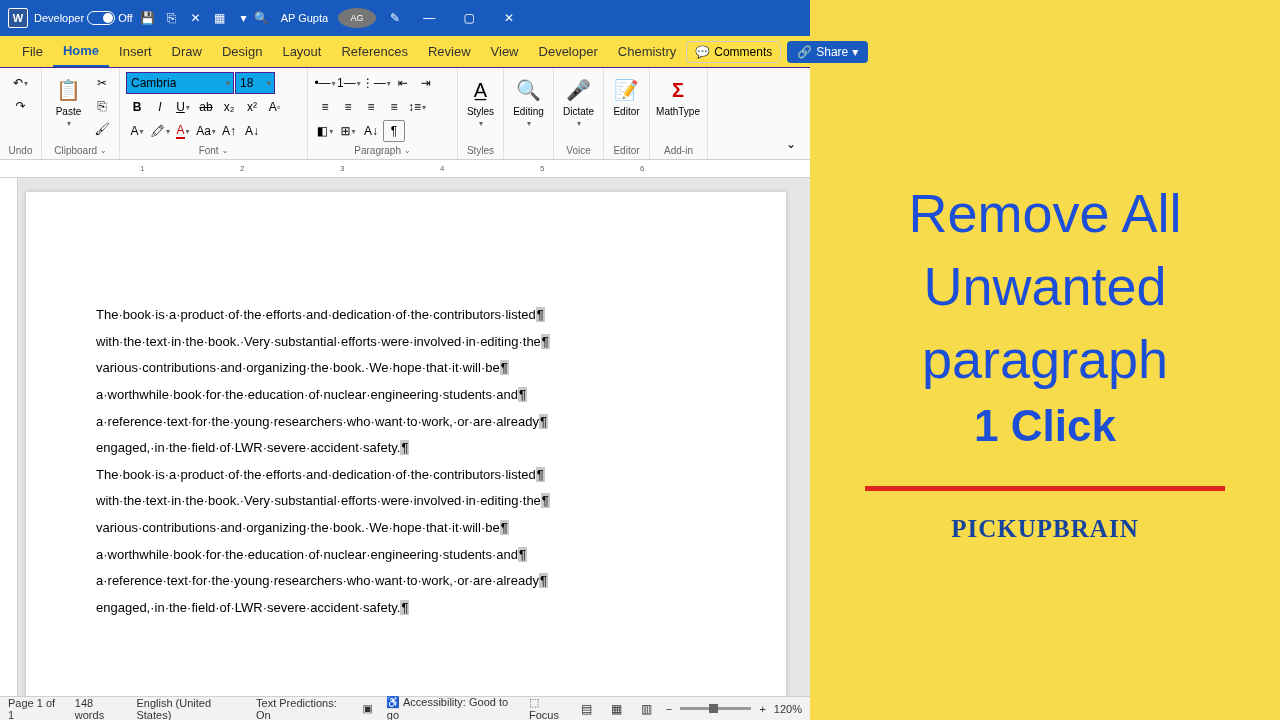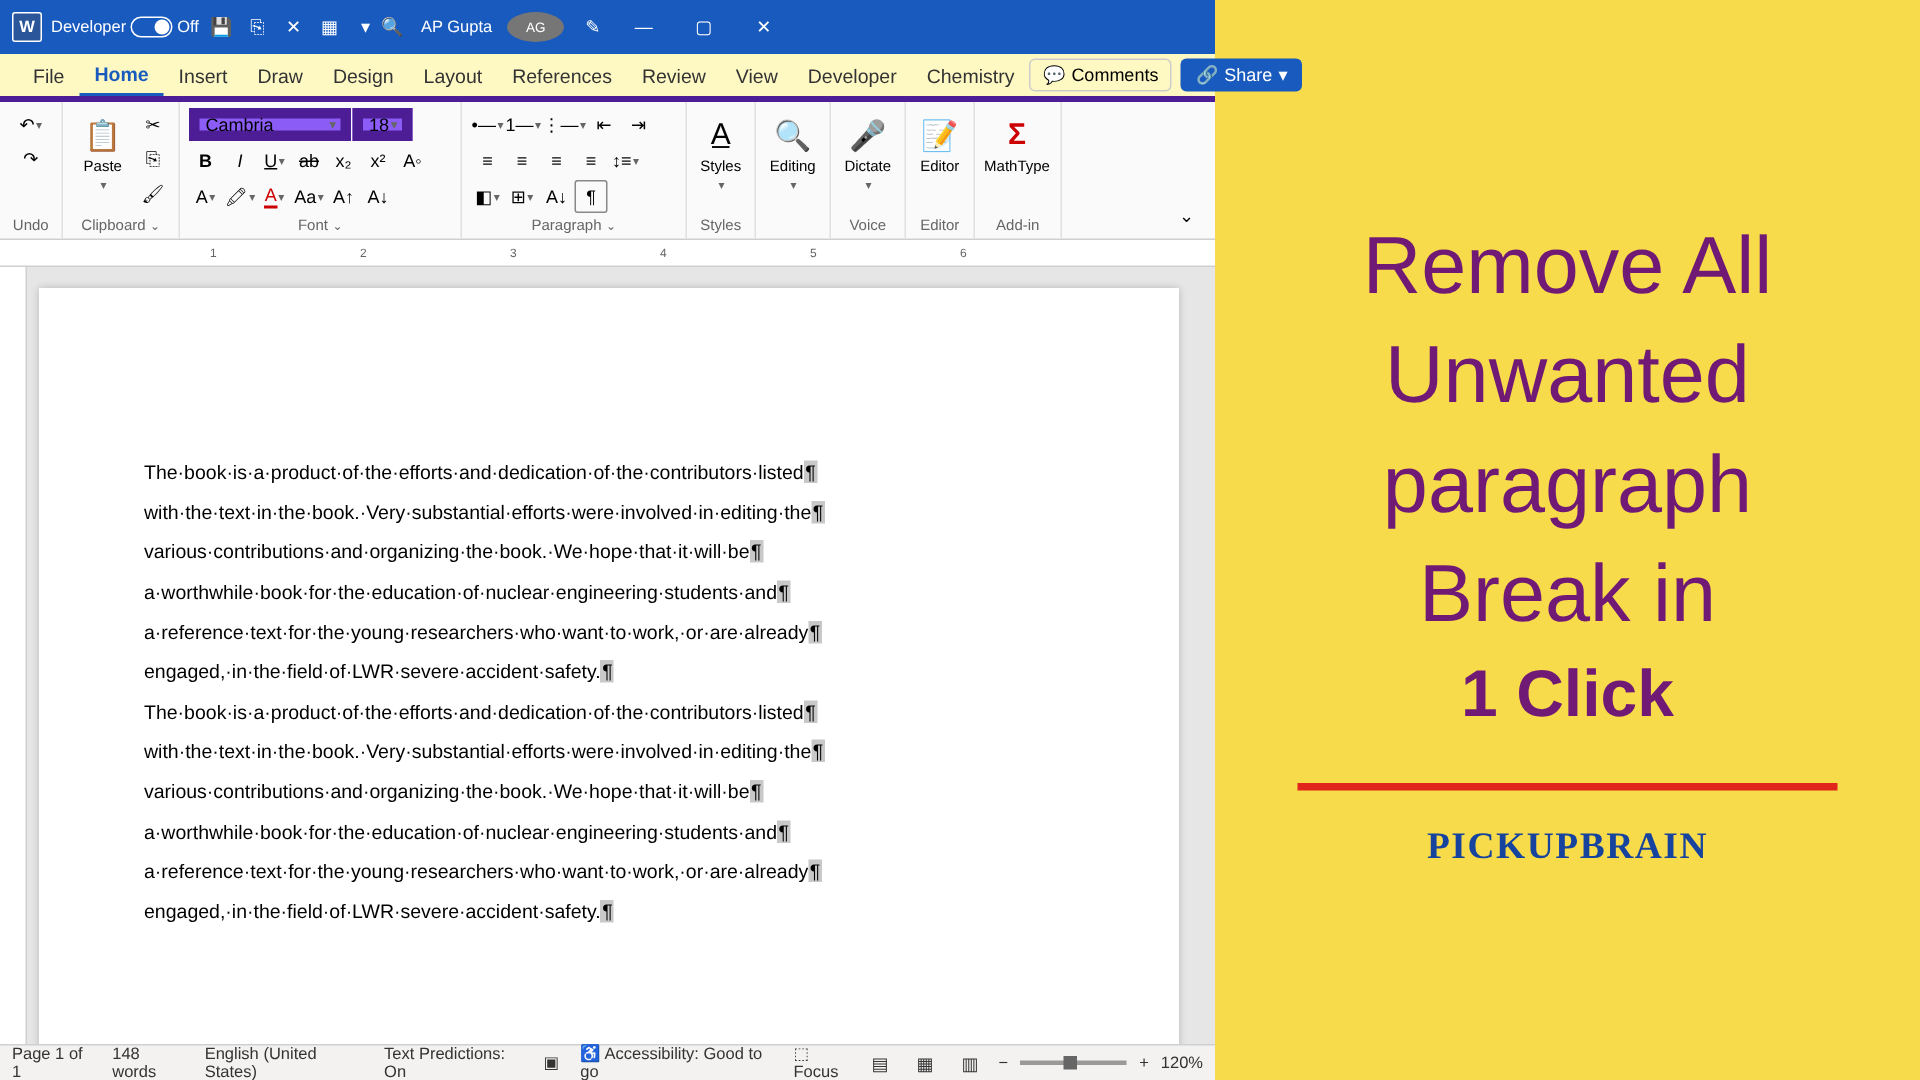--- a/index.html
+++ b/index.html
@@ -9,51 +9,51 @@
 .title-bar .tl { display: flex; align-items: center; gap: 6px; }
 .w-logo { width: 20px; height: 20px; background: #2b579a; border: 1px solid #fff; border-radius: 2px; display: flex; align-items: center; justify-content: center; font-weight: bold; font-size: 11px; }
 .auto-toggle { display: flex; align-items: center; gap: 3px; font-size: 11px; }
 .toggle { width: 28px; height: 14px; border: 1px solid #fff; border-radius: 7px; position: relative; }
 .toggle::after { content: ''; position: absolute; right: 1px; top: 1px; width: 10px; height: 10px; background: #fff; border-radius: 50%; }
 .tb-icon { width: 18px; height: 18px; display: flex; align-items: center; justify-content: center; font-size: 12px; cursor: pointer; }
 .title-center { flex: 1; text-align: left; padding-left: 18px; font-size: 12px; }
 .title-right { display: flex; align-items: center; gap: 10px; }
 .avatar { width: 38px; height: 20px; background: #767676; border-radius: 50%; font-size: 9px; display: flex; align-items: center; justify-content: center; }
 .win-btn { width: 30px; height: 24px; display: flex; align-items: center; justify-content: center; cursor: pointer; font-size: 12px; }
-.tabs { height: 32px; background: #fef9c3; display: flex; align-items: center; padding-left: 12px; font-size: 13px; border-bottom: 4px solid #4c1d95; }
+.tabs { height: 32px; background: #fde047; display: flex; align-items: center; padding-left: 12px; font-size: 13px; border-bottom: 1px solid #4c1d95; }
 .tab { padding: 0 10px; height: 100%; display: flex; align-items: center; cursor: pointer; color: #333; }
 .tab.active { color: #185abd; border-bottom: 2px solid #185abd; font-weight: 600; }
 .tabs-right { margin-left: auto; display: flex; align-items: center; gap: 6px; padding-right: 8px; }
 .comments-btn { border: 1px solid #ccc; border-radius: 4px; padding: 3px 8px; font-size: 12px; display: flex; align-items: center; gap: 4px; cursor: pointer; }
 .share-btn { background: #185abd; color: #fff; border-radius: 4px; padding: 4px 10px; font-size: 12px; display: flex; align-items: center; gap: 4px; cursor: pointer; }
 .ribbon { height: 92px; background: #fafafa; border-bottom: 1px solid #d0d0d0; display: flex; font-size: 11px; }
 .rgroup { border-right: 1px solid #e0e0e0; padding: 2px 6px 0; display: flex; flex-direction: column; }
 .rgroup-body { flex: 1; display: flex; align-items: flex-start; gap: 2px; padding-top: 2px; }
 .rgroup-label { text-align: center; font-size: 10px; color: #666; padding: 2px 0 3px; display: flex; align-items: center; justify-content: center; gap: 2px; }
 .rbtn { min-width: 22px; height: 22px; display: flex; align-items: center; justify-content: center; cursor: pointer; border-radius: 2px; font-size: 12px; }
 .vstack { display: flex; flex-direction: column; gap: 1px; }
 .hstack { display: flex; gap: 1px; }
-.font-select { height: 22px; border: 7px solid #4c1d95; font-size: 12px; padding: 0 18px 0 4px; background: #8b5cf6; position: relative; display: flex; align-items: center; cursor: pointer; }
+.font-select { height: 22px; border: 1px solid #4c1d95; font-size: 12px; padding: 0 18px 0 4px; background: #0ea5e9; position: relative; display: flex; align-items: center; cursor: pointer; }
 .font-select::after { content: '▾'; position: absolute; right: 3px; font-size: 9px; color: #666; }
 .big-btn { width: 44px; display: flex; flex-direction: column; align-items: center; gap: 2px; padding: 4px 2px; cursor: pointer; font-size: 10px; }
 .big-btn .ic { font-size: 20px; height: 28px; display: flex; align-items: center; }
 .ruler { height: 18px; background: #fff; border-bottom: 1px solid #d0d0d0; position: relative; font-size: 8px; color: #666; }
 .ruler-h { position: absolute; left: 110px; right: 10px; top: 0; height: 100%; display: flex; align-items: center; }
 .doc-area { flex: 1; background: #e6e6e6; display: flex; overflow: hidden; }
 .vruler { width: 18px; background: #fff; border-right: 1px solid #d0d0d0; }
 .page-wrap { flex: 1; padding: 14px 0 0 8px; overflow: hidden; }
 .page { width: 760px; background: #fff; box-shadow: 0 0 5px rgba(0,0,0,0.2); padding: 110px 70px 40px 70px; min-height: 560px; }
 .doc-text { font-family: 'Cambria', Georgia, serif; font-size: 13px; line-height: 2.05; color: #000; }
 .para-mark { background: #c8c8c8; padding: 0 1px; }
 .status-bar { height: 24px; background: #f3f2f1; border-top: 1px solid #d0d0d0; display: flex; align-items: center; font-size: 11px; padding: 0 8px; color: #333; gap: 14px; }
 .status-right { margin-left: auto; display: flex; align-items: center; gap: 8px; }
 .zoom-slider { width: 80px; height: 3px; background: #999; position: relative; }
 .zoom-slider::after { content: ''; position: absolute; left: 40%; top: -3px; width: 9px; height: 9px; background: #666; }
 .promo { flex: 1; background: #f7db4a; display: flex; flex-direction: column; align-items: center; justify-content: center; padding: 20px 30px; }
-.promo-text { font-family: Georgia, serif; font-size: 54px; line-height: 1.35; text-align: center; color: #701a75; }
+.promo-text { font-family: Georgia, serif; font-size: 54px; line-height: 1.35; text-align: center; color: #1d4ed8; }
 .promo-bold { font-weight: 900; font-size: 44px; }
 .promo-rule { width: 360px; height: 5px; background: #e0261c; margin: 30px 0 24px; }
 .promo-brand { font-family: Georgia, serif; font-weight: 900; font-size: 25px; color: #16439e; letter-spacing: 1px; }
 .drop { font-size: 8px; color: #666; margin-left: 1px; }
 </style>
 </head>
 <body>
 
 <div class="word-app">
 
@@ -305,18 +305,17 @@
       <span>120%</span>
     </div>
   </div>
 </div>
 
 <div class="promo">
   <div class="promo-text">
     <div>Remove All</div>
     <div>Unwanted</div>
     <div>paragraph</div>
-    <div>Break in</div>
     <div class="promo-bold">1 Click</div>
   </div>
   <div class="promo-rule"></div>
   <div class="promo-brand">PICKUPBRAIN</div>
 </div>
 
 </body></html>

